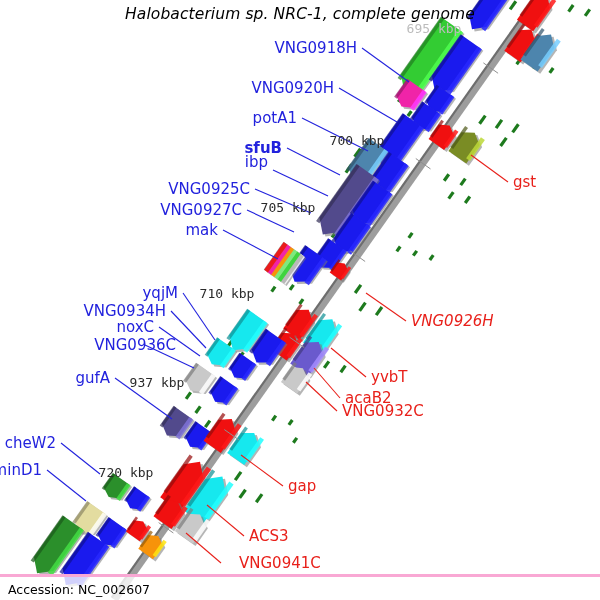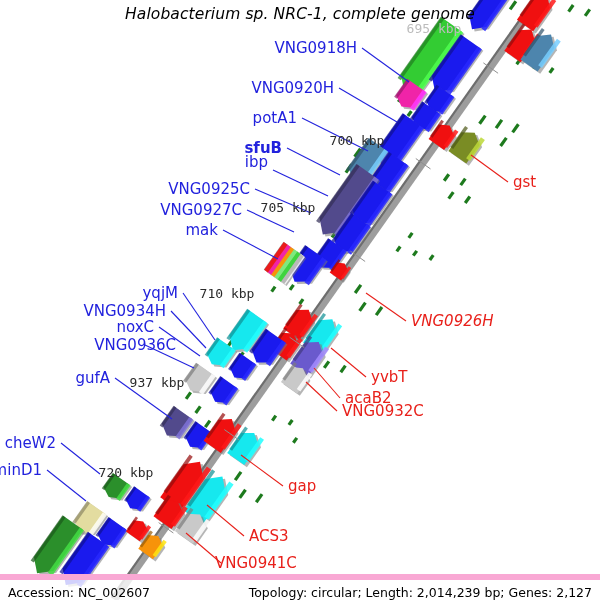--- a/index.html
+++ b/index.html
@@ -57,21 +57,21 @@
     z-index: 30;
     transform: translate(-50%, -50%);
   }
   .tick-lbl.faint { color: #bcbcbc; }
   #statusbar {
     position: absolute;
     left: 0; bottom: 0;
     width: 600px;
     height: 26px;
     background: rgba(255,255,255,0.80);
-    border-top: 6px solid #f9a8d4;
+    border-top: 3px solid #f9a8d4;
     z-index: 60;
     box-sizing: border-box;
   }
   #statusbar .sb-text {
     position: absolute;
     top: 5px;
     font-family: "DejaVu Sans", sans-serif;
     font-size: 12.5px;
     color: #000000;
     white-space: nowrap;
@@ -512,21 +512,20 @@
       <div class="lbl lbl-left lbl-blue" style="left: 110px; top: 378px;">gufA</div>
       <div class="lbl lbl-left lbl-blue" style="left: 56px; top: 443px;">cheW2</div>
       <div class="lbl lbl-left lbl-blue" style="left: 42px; top: 470px;">minD1</div>
       <div class="lbl lbl-right lbl-red" style="left: 513px; top: 182px;">gst</div>
       <div class="lbl lbl-right lbl-red" style="left: 411px; top: 321px; font-style: italic;">VNG0926H</div>
       <div class="lbl lbl-right lbl-red" style="left: 371px; top: 377px;">yvbT</div>
       <div class="lbl lbl-right lbl-red" style="left: 345px; top: 398px;">acaB2</div>
       <div class="lbl lbl-right lbl-red" style="left: 342px; top: 411px;">VNG0932C</div>
       <div class="lbl lbl-right lbl-red" style="left: 288px; top: 486px;">gap</div>
       <div class="lbl lbl-right lbl-red" style="left: 249px; top: 536px;">ACS3</div>
-      <div class="lbl lbl-right lbl-red" style="left: 215px; top: 563px;">VNG0941C</div>
+      <div class="lbl lbl-right lbl-red" style="left: 239px; top: 563px;">VNG0941C</div>
     </div>
 
   <div id="statusbar">
     <span class="sb-text" id="sb-accession">Accession: NC_002607</span>
-    <span class="sb-text" id="sb-info">Topology: circular; Length: 2,014,239 bp; Genes: 2,127</span>
   </div>
 
 </div>
 
 </body></html>

